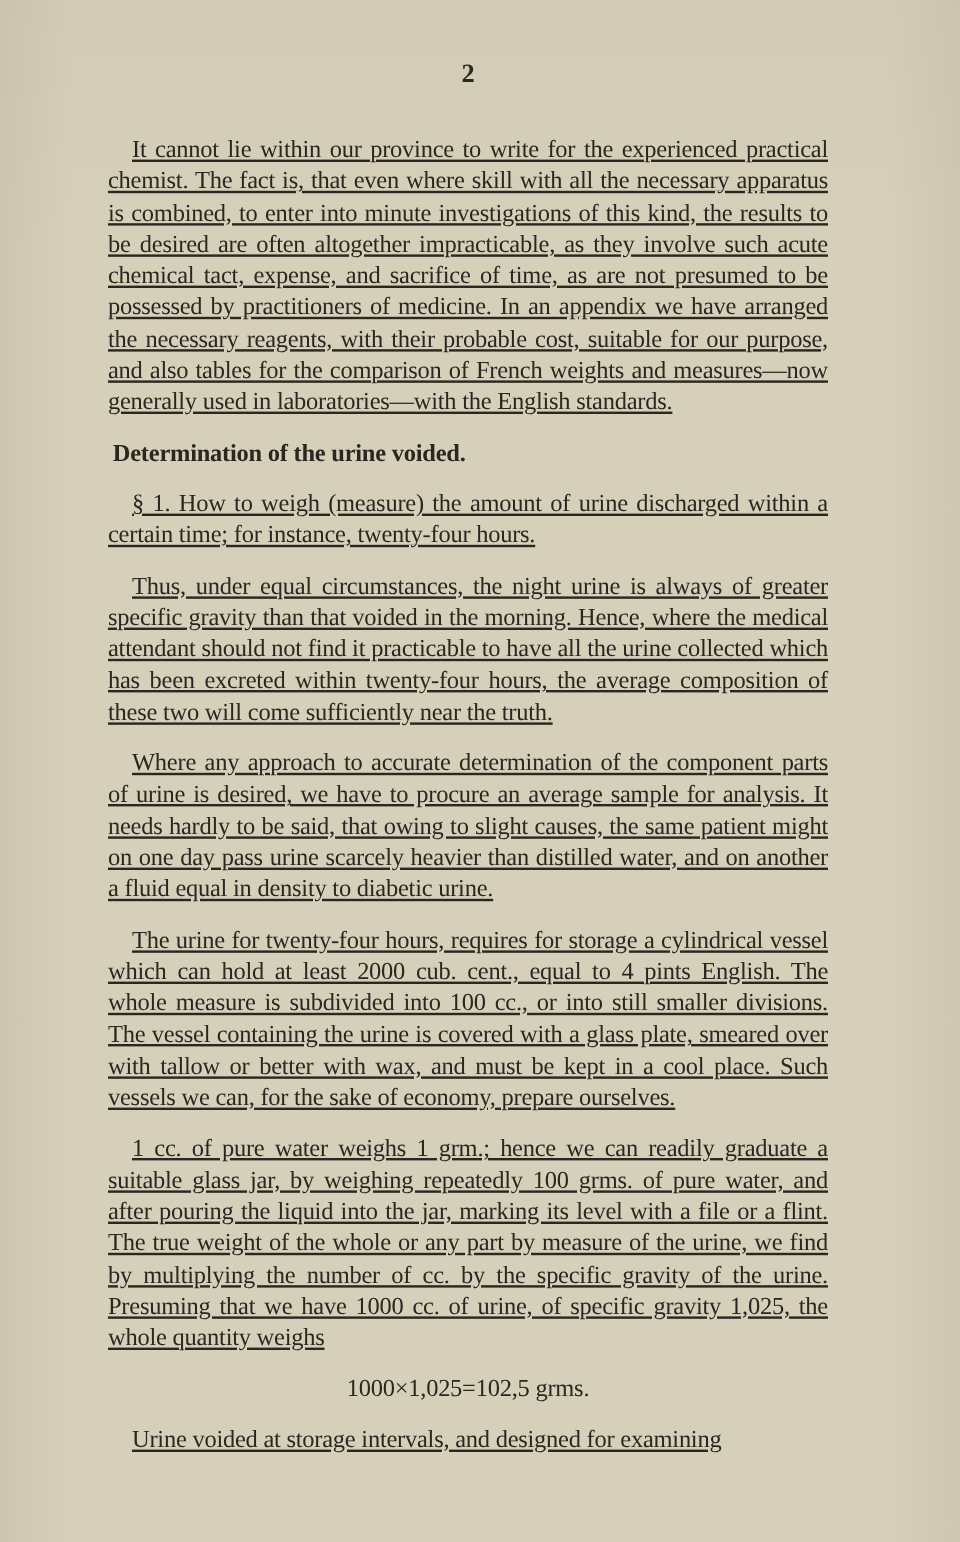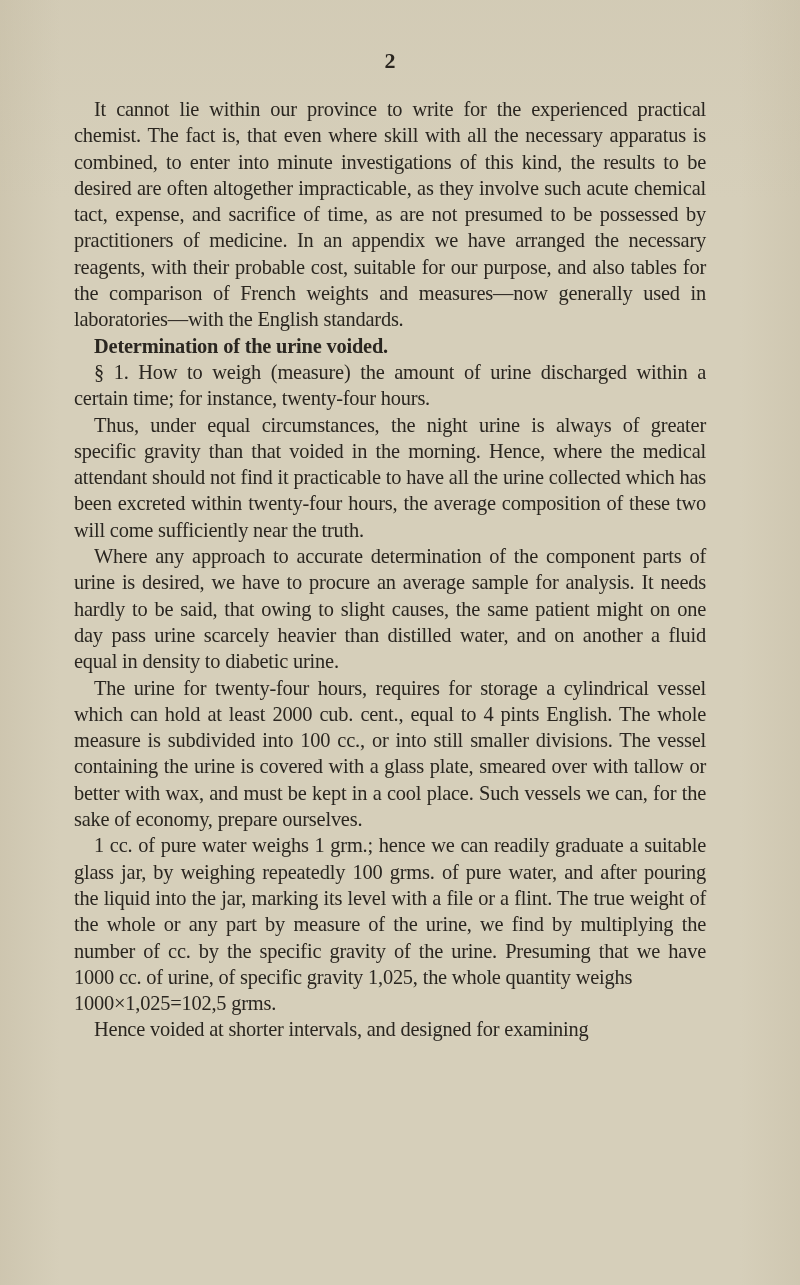--- a/index.html
+++ b/index.html
@@ -39,43 +39,45 @@
       top: 96px;
       left: 0;
       width: 632px;
       font-size: 20.4px;
       line-height: 26.3px;
       text-align: justify;
       letter-spacing: -0.2px;
       word-spacing: 0px;
     }
     .para {
-      margin: 0;
+      margin: 16px;
       text-indent: 20px;
+      text-decoration: underline;
     }
     .heading {
       margin: 0;
       text-indent: 20px;
       font-weight: bold;
     }
     .formula {
-      margin: 0;
+      margin: 12px;
+      text-align: center;
       text-indent: 0;
     }
   </style>
 </head>
 <body>
 
 <div class="page">
   <div class="page-number">2</div>
 
   <div class="body-text">
     <p class="para">It cannot lie within our province to write for the experienced practical chemist. The fact is, that even where skill with all the necessary apparatus is combined, to enter into minute investigations of this kind, the results to be desired are often altogether impracticable, as they involve such acute chemical tact, expense, and sacrifice of time, as are not presumed to be possessed by practitioners of medicine. In an appendix we have arranged the necessary reagents, with their probable cost, suitable for our purpose, and also tables for the comparison of French weights and measures—now generally used in laboratories—with the English standards.</p>
     <p class="heading">Determination of the urine voided.</p>
     <p class="para">§ 1. How to weigh (measure) the amount of urine discharged within a certain time; for instance, twenty-four hours.</p>
     <p class="para">Thus, under equal circumstances, the night urine is always of greater specific gravity than that voided in the morning. Hence, where the medical attendant should not find it practicable to have all the urine collected which has been excreted within twenty-four hours, the average composition of these two will come sufficiently near the truth.</p>
     <p class="para">Where any approach to accurate determination of the component parts of urine is desired, we have to procure an average sample for analysis. It needs hardly to be said, that owing to slight causes, the same patient might on one day pass urine scarcely heavier than distilled water, and on another a fluid equal in density to diabetic urine.</p>
     <p class="para">The urine for twenty-four hours, requires for storage a cylindrical vessel which can hold at least 2000 cub. cent., equal to 4 pints English. The whole measure is subdivided into 100 cc., or into still smaller divisions. The vessel containing the urine is covered with a glass plate, smeared over with tallow or better with wax, and must be kept in a cool place. Such vessels we can, for the sake of economy, prepare ourselves.</p>
     <p class="para">1 cc. of pure water weighs 1 grm.; hence we can readily graduate a suitable glass jar, by weighing repeatedly 100 grms. of pure water, and after pouring the liquid into the jar, marking its level with a file or a flint. The true weight of the whole or any part by measure of the urine, we find by multiplying the number of cc. by the specific gravity of the urine. Presuming that we have 1000 cc. of urine, of specific gravity 1,025, the whole quantity weighs</p>
     <p class="formula">1000×1,025=102,5 grms.</p>
-    <p class="para">Hence voided at shorter intervals, and designed for examining</p>
+    <p class="para">Urine voided at storage intervals, and designed for examining</p>
   </div>
 </div>
 
 </body></html>

